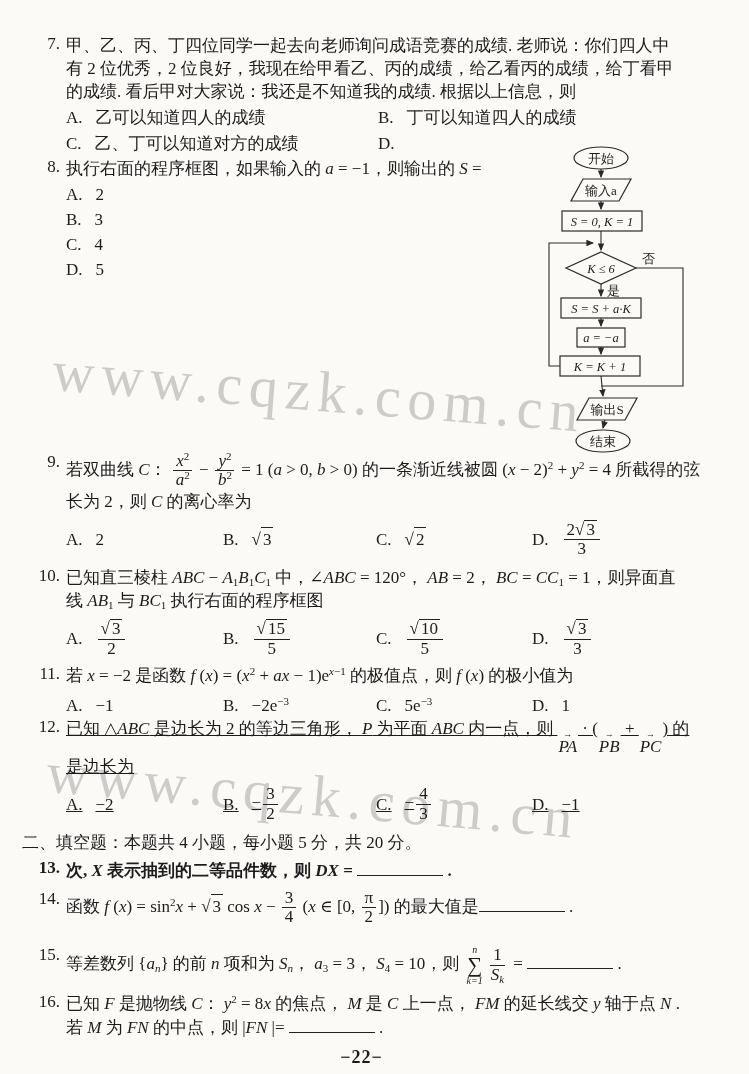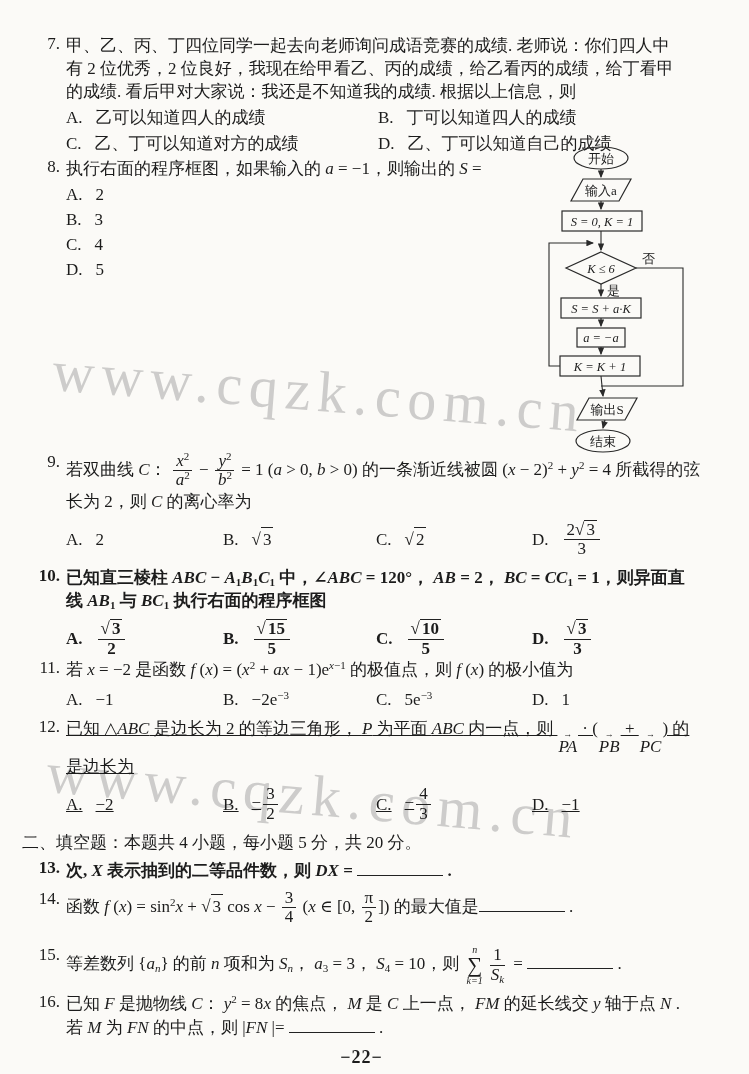--- a/index.html
+++ b/index.html
@@ -36,22 +36,22 @@
   .sum{display:inline-flex;flex-direction:column;align-items:center;vertical-align:middle;line-height:1;margin:0 3px;}
   .stop,.sbot{font-size:10px;font-style:italic;line-height:1;}
   .smid{font-size:21px;line-height:1;}
   .blank{display:inline-block;border-bottom:1.2px solid #222;height:1.0em;vertical-align:baseline;}
   .sect{font-weight:normal;padding-left:22px;line-height:23px;white-space:nowrap;}
   #footer{text-align:center;font-weight:bold;font-size:18px;margin-top:8px;letter-spacing:1px;}
   
   #q7{margin-bottom:2px;}
   #q8{margin-bottom:171px;}
   #q9{margin-bottom:8px;}
-  #q10{font-weight:bold;}
-  #q11{margin-bottom:6px;}
+  #q10{margin-bottom:6px;}
+  #q11{margin-bottom:0;}
   #q12{margin-bottom:8px;text-decoration:underline;}
   #sect2{margin-bottom:4px;}
   #q13{margin-bottom:7px;font-weight:bold;}
   #q14{margin-bottom:18px;}
   #q15{margin-bottom:6px;}
   
   #flowchart{position:absolute;left:543px;top:146px;z-index:2;}
   #flowchart text{fill:#1c1c1c;font-size:13px;font-family:"Liberation Serif","DejaVu Serif",serif;}
   #flowchart text.fml{font-style:italic;font-size:12.5px;}
   #flowchart .shp{fill:none;stroke:#2a2a2a;stroke-width:1.2;}
@@ -86,21 +86,20 @@
         <span class="opt">
             <span class="ol">B.</span>
             <span><span>丁可以知道四人的成绩</span></span>
           </span>
         <span class="opt">
             <span class="ol">C.</span>
             <span><span>乙、丁可以知道对方的成绩</span></span>
           </span>
         <span class="opt">
             <span class="ol">D.</span>
-            <span><span>乙、丁可以知道自己的成绩</span></span>
           </span>
       </div>
     </div>
 
     <div class="q" id="q8">
       <span class="qnum">8.</span>
       <span class="ln"><span>执行右面的程序框图，如果输入的 </span><i>a</i><span> = −1，则输出的 </span><i>S</i><span> =</span></span>
       <div class="opts opts1">
         <span class="opt">
             <span class="ol">A.</span>

